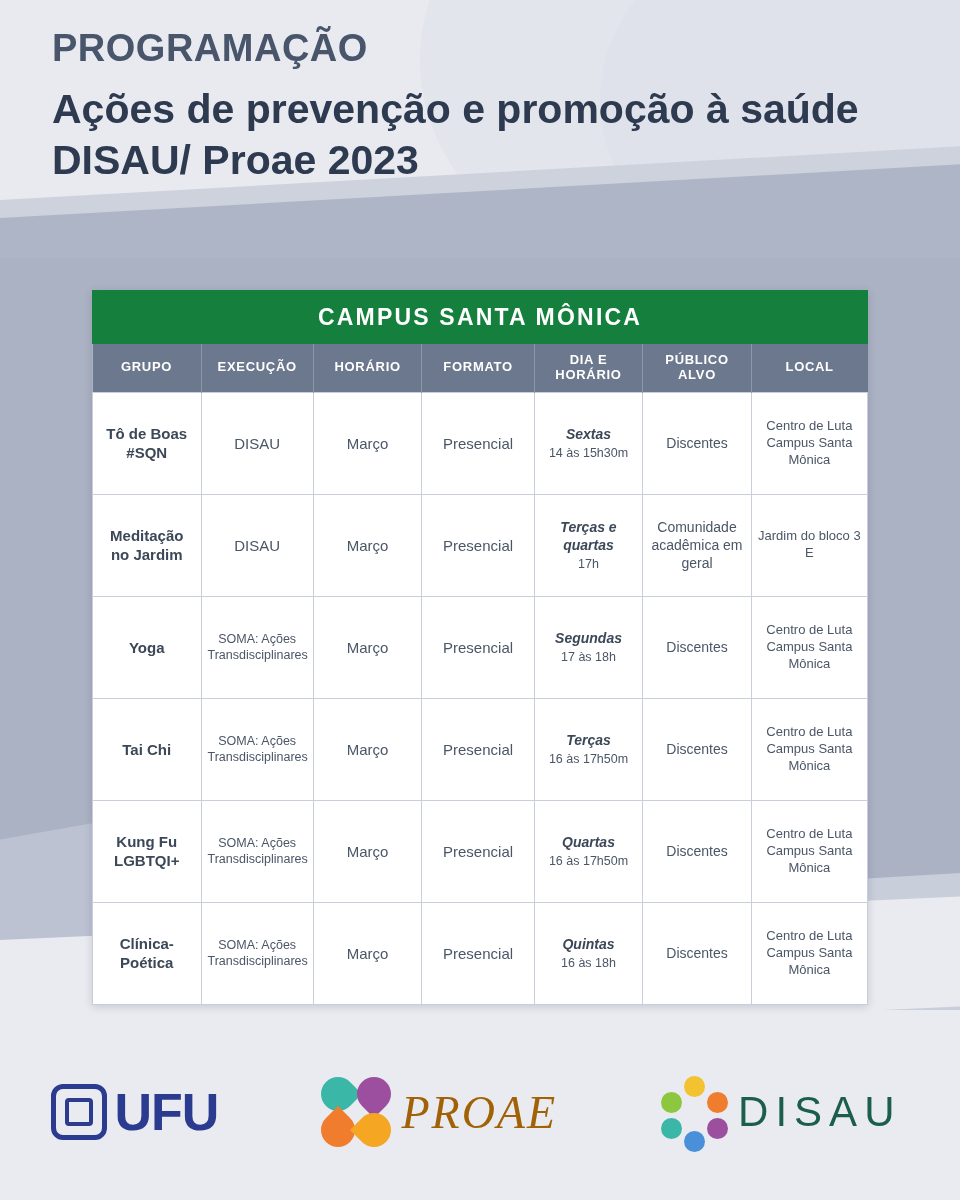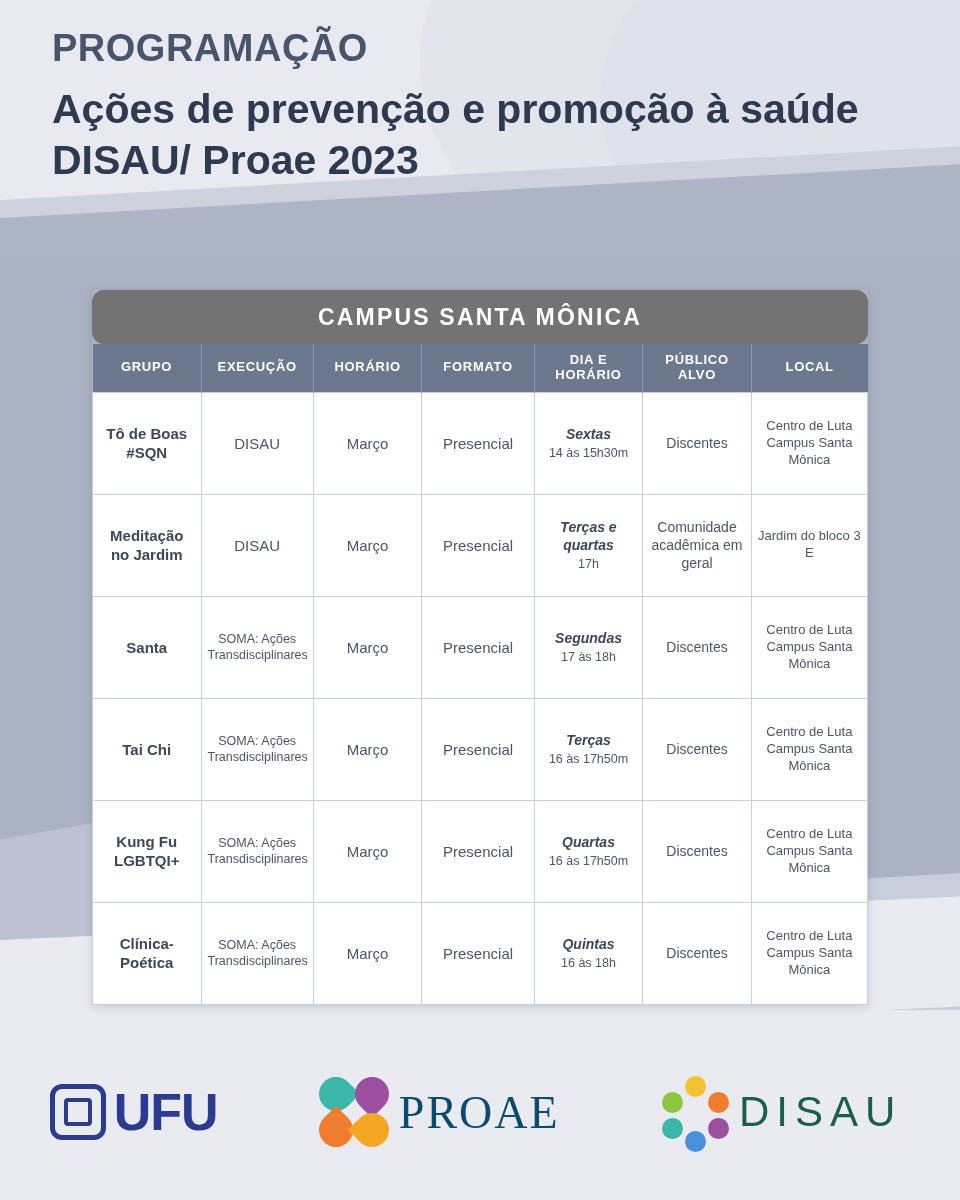--- a/index.html
+++ b/index.html
@@ -82,26 +82,25 @@
     font-size: 41px; font-weight: bold; color: #2d3a4f; line-height: 1.25;
   }
 
   
   .card {
     position: absolute; left: 92px; top: 290px; width: 776px;
     z-index: 6;
     box-shadow: 0 2px 8px rgba(40,48,66,0.18);
   }
   .campus-bar {
-    background: #737373;
+    background: #15803d;
     color: #ffffff;
     text-align: center;
     font-size: 23px; font-weight: bold; letter-spacing: 2.2px;
     padding: 14px 0 13px 0;
-    border-radius: 12px;
   }
   table { width: 100%; border-collapse: collapse; table-layout: fixed; }
   thead th {
     background: #6c788d;
     color: #ffffff;
     font-size: 13px; font-weight: bold; letter-spacing: 0.7px;
     padding: 9px 4px;
     text-align: center;
     border-left: 1px solid #8e98aa;
     line-height: 1.15;
@@ -139,21 +138,21 @@
   .logo { display: flex; align-items: center; gap: 8px; }
   .ufu-text { font-size: 52px; font-weight: bold; color: #2b3b8f; letter-spacing: -1px; }
   .ufu-mark {
     width: 56px; height: 56px; border: 5px solid #2b3b8f; border-radius: 12px;
     position: relative;
   }
   .ufu-mark::after {
     content: ""; position: absolute; left: 9px; top: 9px; right: 9px; bottom: 9px;
     border: 4px solid #2b3b8f; border-radius: 4px;
   }
-  .proae-text { font-size: 46px; color: #0c4a6e; letter-spacing: 2px; font-family: "Liberation Serif", serif; }
+  .proae-text { font-size: 46px; color: #a16207; letter-spacing: 2px; font-family: "Liberation Serif", serif; font-style: italic; }
   .proae-mark { width: 74px; height: 70px; position: relative; }
   .pm { position: absolute; width: 34px; height: 34px; border-radius: 50% 50% 0 50%; }
   .pm1 { left: 2px; top: 0; background: #3bb7a8; transform: rotate(-45deg); }
   .pm2 { left: 38px; top: 0; background: #9c4f9e; transform: rotate(45deg); }
   .pm3 { left: 2px; top: 36px; background: #f07c2e; transform: rotate(-135deg); }
   .pm4 { left: 38px; top: 36px; background: #f5a623; transform: rotate(135deg); }
   .disau-text { font-size: 42px; color: #1b5e4e; letter-spacing: 7px; font-weight: normal; }
   .disau-mark { width: 72px; height: 72px; position: relative; }
   .dm { position: absolute; width: 21px; height: 21px; border-radius: 50%; }
   .dm1 { left: 26px; top: 0; background: #f2c230; }
@@ -226,21 +225,21 @@
           <td>Março</td>
           <td>Presencial</td>
           <td class="horario">
             <div class="dia">Terças e quartas</div>
             <div class="hora">17h</div>
           </td>
           <td class="publico">Comunidade acadêmica em geral</td>
           <td class="local">Jardim do bloco 3 E</td>
         </tr>
         <tr>
-          <td class="grupo">Santa</td>
+          <td class="grupo">Yoga</td>
           <td class="exec">SOMA: Ações Transdisciplinares</td>
           <td>Março</td>
           <td>Presencial</td>
           <td class="horario">
             <div class="dia">Segundas</div>
             <div class="hora">17 às 18h</div>
           </td>
           <td class="publico">Discentes</td>
           <td class="local">Centro de Luta Campus Santa Mônica</td>
         </tr>

